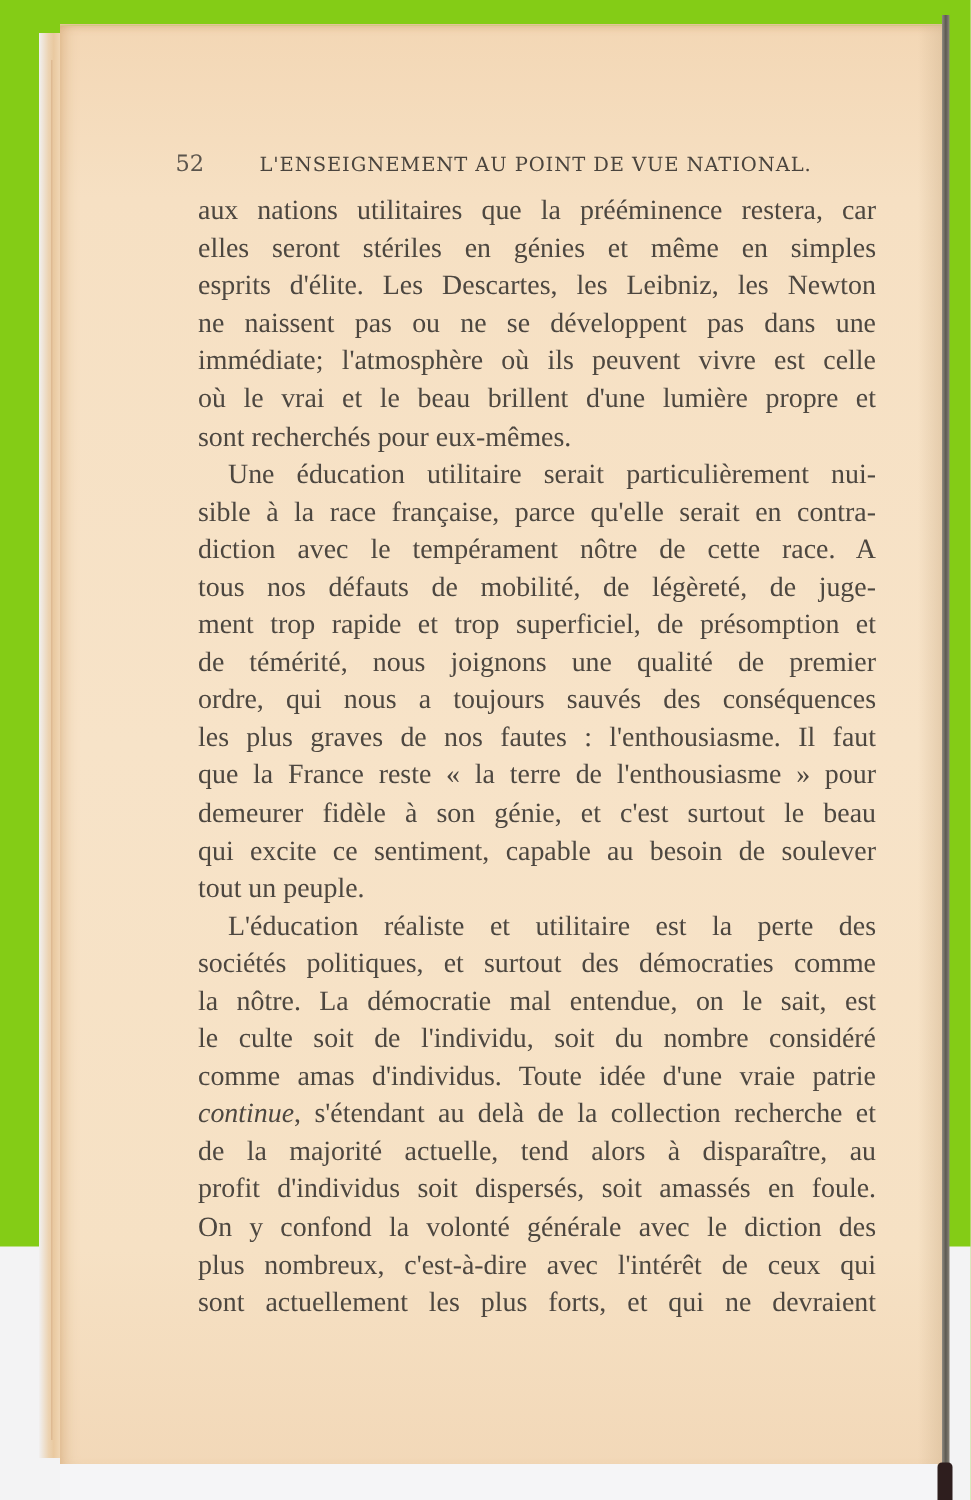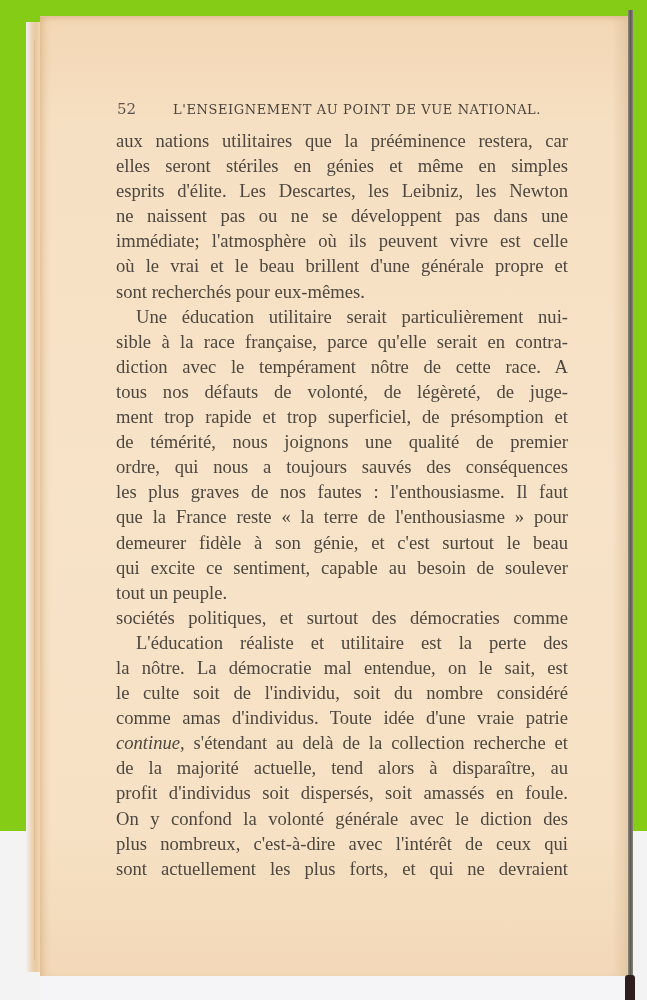--- a/index.html
+++ b/index.html
@@ -97,21 +97,21 @@
       letter-spacing: 0;
       color: #5a544c;
     }
     .running-head .title {
       font-variant: small-caps;
       font-size: 13px;
     }
 
     .body-text {
       position: absolute;
-      left: 116px;
+      left: 132px;
       top: 128px;
       width: 452px;
       font-family: "Liberation Serif", serif;
       font-size: 18.6px;
       line-height: 25.1px;
       color: #4d4740;
       text-align: justify;
       text-align-last: justify;
     }
     .line {
@@ -148,42 +148,42 @@
   </div>
 
   <div class="body-text">
 
     <div>
       <span class="line">aux nations utilitaires que la prééminence restera, car</span>
       <span class="line">elles seront stériles en génies et même en simples</span>
       <span class="line">esprits d'élite. Les Descartes, les Leibniz, les Newton</span>
       <span class="line">ne naissent pas ou ne se développent pas dans une</span>
       <span class="line">immédiate; l'atmosphère où ils peuvent vivre est celle</span>
-      <span class="line">où le vrai et le beau brillent d'une générale propre et</span>
+      <span class="line">où le vrai et le beau brillent d'une lumière propre et</span>
       <span class="line last">sont recherchés pour eux-mêmes.</span>
     </div>
 
     <div>
       <span class="line indent">Une éducation utilitaire serait particulièrement nui-</span>
       <span class="line">sible à la race française, parce qu'elle serait en contra-</span>
       <span class="line">diction avec le tempérament nôtre de cette race. A</span>
-      <span class="line">tous nos défauts de volonté, de légèreté, de juge-</span>
+      <span class="line">tous nos défauts de mobilité, de légèreté, de juge-</span>
       <span class="line">ment trop rapide et trop superficiel, de présomption et</span>
       <span class="line">de témérité, nous joignons une qualité de premier</span>
       <span class="line">ordre, qui nous a toujours sauvés des conséquences</span>
       <span class="line">les plus graves de nos fautes : l'enthousiasme. Il faut</span>
       <span class="line">que la France reste « la terre de l'enthousiasme » pour</span>
       <span class="line">demeurer fidèle à son génie, et c'est surtout le beau</span>
       <span class="line">qui excite ce sentiment, capable au besoin de soulever</span>
       <span class="line last">tout un peuple.</span>
     </div>
 
     <div>
+      <span class="line indent">L'éducation réaliste et utilitaire est la perte des</span>
       <span class="line">sociétés politiques, et surtout des démocraties comme</span>
-      <span class="line indent">L'éducation réaliste et utilitaire est la perte des</span>
       <span class="line">la nôtre. La démocratie mal entendue, on le sait, est</span>
       <span class="line">le culte soit de l'individu, soit du nombre considéré</span>
       <span class="line">comme amas d'individus. Toute idée d'une vraie patrie</span>
       <span class="line"><span class="it">continue</span><span>, s'étendant au delà de la collection recherche et</span></span>
       <span class="line">de la majorité actuelle, tend alors à disparaître, au</span>
       <span class="line">profit d'individus soit dispersés, soit amassés en foule.</span>
       <span class="line">On y confond la volonté générale avec le diction des</span>
       <span class="line">plus nombreux, c'est-à-dire avec l'intérêt de ceux qui</span>
       <span class="line">sont actuellement les plus forts, et qui ne devraient</span>
     </div>

